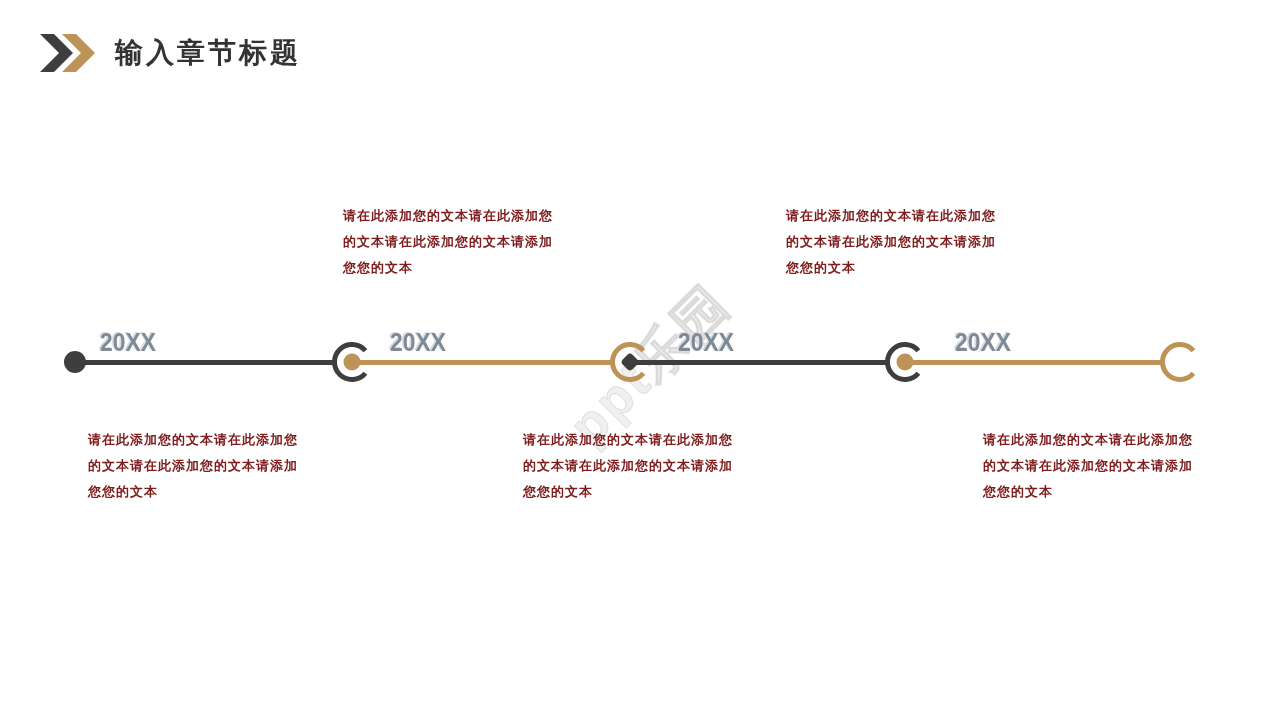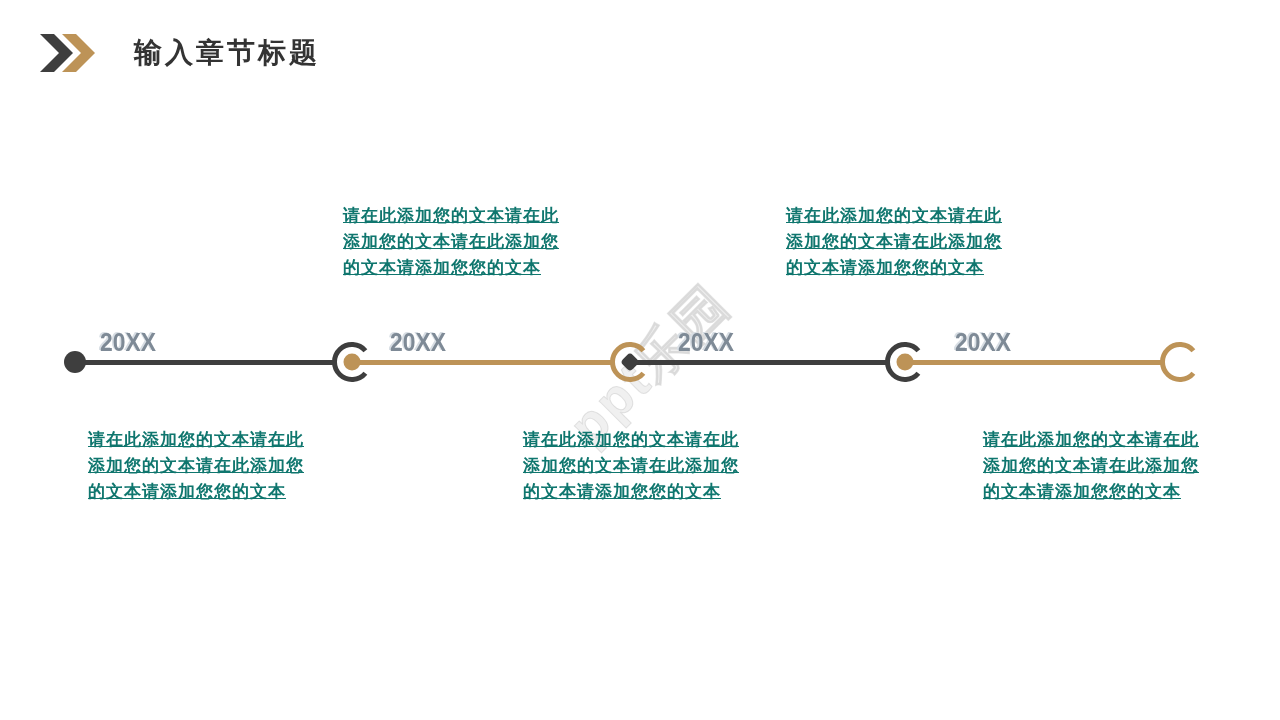--- a/index.html
+++ b/index.html
@@ -10,21 +10,21 @@
     height: 720px;
     background: #ffffff;
     overflow: hidden;
     font-family: "Liberation Sans", "DejaVu Sans", sans-serif;
   }
 
   
   .header { position: absolute; left: 40px; top: 34px; display: flex; align-items: center; }
   .chevrons { width: 62px; height: 38px; }
   .slide-title {
-    margin-left: 32px;
+    margin-left: 13px;
     font-size: 28px;
     font-weight: bold;
     color: #333333;
     letter-spacing: 3px;
   }
 
   
   .watermark {
     position: absolute;
     left: 480px;
@@ -70,28 +70,27 @@
   }
   .year-1 { left: 100px; }
   .year-2 { left: 390px; }
   .year-3 { left: 678px; }
   .year-4 { left: 955px; }
 
   
   .text-block {
     position: absolute;
     width: 216px;
-    font-size: 17px;
+    font-size: 13px;
     font-weight: bold;
     line-height: 26px;
     letter-spacing: 1px;
-    color: #0f766e;
+    color: #7f1d1d;
     word-break: break-all;
     z-index: 2;
-    text-decoration: underline;
   }
   .block-0 { left: 88px;  top: 427px; }
   .block-1 { left: 343px; top: 203px; }
   .block-2 { left: 523px; top: 427px; }
   .block-3 { left: 786px; top: 203px; }
   .block-4 { left: 983px; top: 427px; }
 </style>
 </head>
 <body>
 

